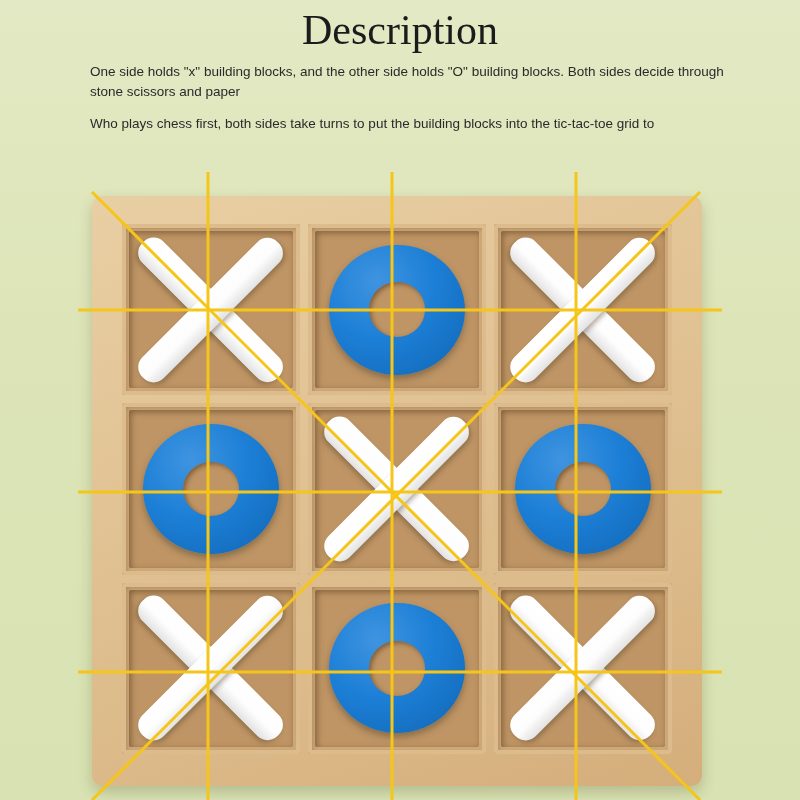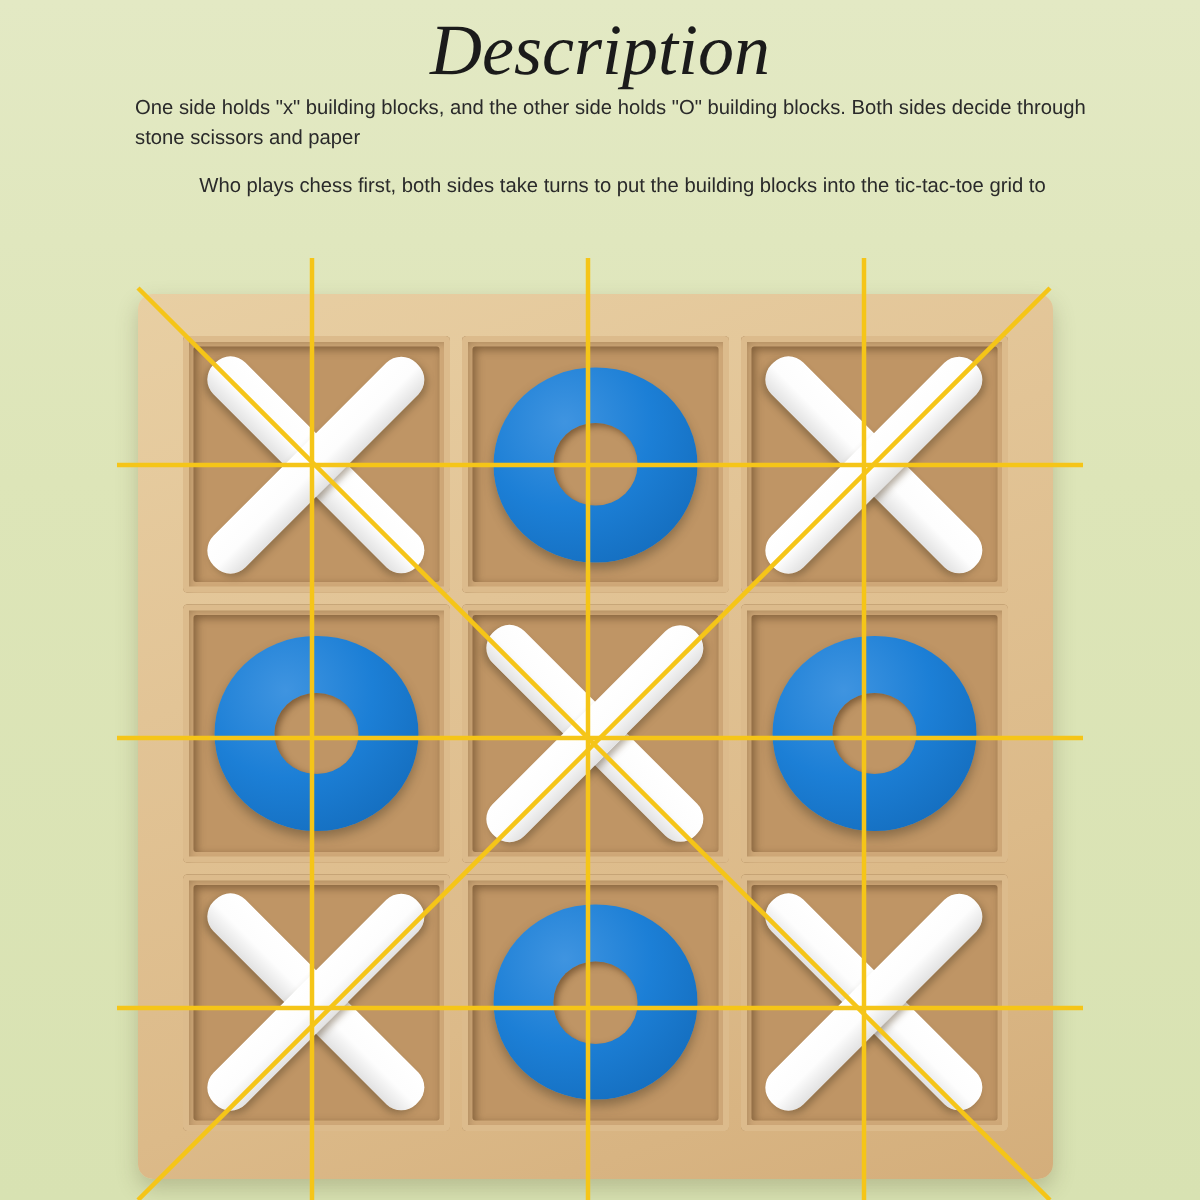--- a/index.html
+++ b/index.html
@@ -19,37 +19,36 @@
     width: 800px;
     height: 800px;
     background: linear-gradient(180deg, #e3e9c4 0%, #dde5b8 40%, #d8e2b2 100%);
   }
   .title {
     position: absolute;
     top: 6px;
     left: 0;
     width: 100%;
     text-align: center;
-    font-size: 48px;
+    font-size: 42px;
     color: #1b1b1b;
     font-weight: 400;
     letter-spacing: 0px;
     font-family: "Liberation Serif", serif;
-    font-style: italic;
   }
   .desc {
     position: absolute;
     left: 90px;
     width: 650px;
     color: #2a2a2a;
     font-size: 13.5px;
     line-height: 1.45;
   }
   .desc-1 { top: 62px; }
-  .desc-2 { top: 114px; text-align: center; }
+  .desc-2 { top: 114px; }
   .desc-3 { top: 148px; }
 
   
   .board-wrap {
     position: absolute;
     left: 92px;
     top: 196px;
     width: 610px;
     height: 590px;
   }

